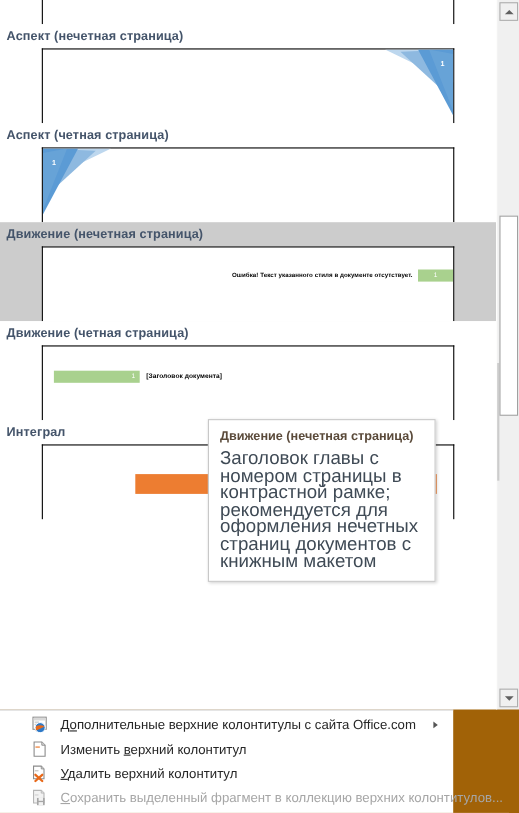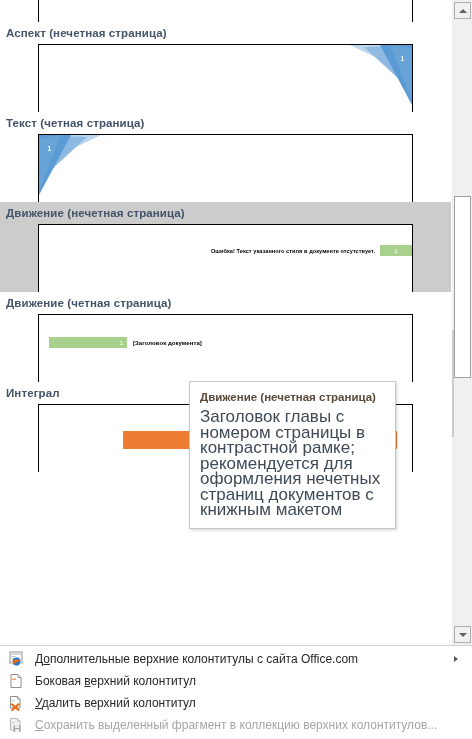--- a/index.html
+++ b/index.html
@@ -136,24 +136,25 @@
     background:#ffffff; border:1px solid #a0a0a0;
   }
   
   .sb-bleed {
     position:absolute; left:0; top:330px; width:2px; height:107px; background:#cccccc;
   }
 
   
   .menu {
     position:absolute; left:0; top:645px;
-    width:472px; height:94px;
+    width:412px; height:94px;
     background:#ffffff;
     border-top:1px solid #d4d4d4;
     padding-top:2px;
+    padding-left:20px;
   }
   .menu-item {
     position:relative;
     display:flex; align-items:center;
     height:22px;
     padding-left:8px;
   }
   .menu-icon {
     width:16px; height:16px; flex:0 0 16px;
     margin-right:11px;
@@ -196,21 +197,21 @@
               <polygon points="62,0 14,2 62,46" fill="#8eb9e0"></polygon>
               <polygon points="62,0 30,0 62,60" fill="#5b9bd5"></polygon>
               <polygon points="62,4 40,0 62,56" fill="#6fa8d8" opacity="0.6"></polygon>
             </svg>
             <span class="aspect-num">1</span>
           </div>
         </div>
       </div>
 
       <div class="gal-item">
-        <div class="gal-label">Текст (четная страница)</div>
+        <div class="gal-label">Аспект (четная страница)</div>
         <div class="gal-thumb">
           <div class="aspect-art left">
             <svg width="62" height="60" viewBox="0 0 62 60">
               <polygon points="62,0 0,0 62,30" fill="#bdd7ee"></polygon>
               <polygon points="62,0 14,2 62,46" fill="#8eb9e0"></polygon>
               <polygon points="62,0 30,0 62,60" fill="#5b9bd5"></polygon>
               <polygon points="62,4 40,0 62,56" fill="#6fa8d8" opacity="0.6"></polygon>
             </svg>
             <span class="aspect-num">1</span>
           </div>
@@ -291,21 +292,21 @@
     </div>
 
     <div class="menu-item">
       <span class="menu-icon">
         <svg width="16" height="16" viewBox="0 0 16 16">
           <path d="M3 1.5 h7 l3 3 v10 h-10 z" fill="#ffffff" stroke="#8c8c8c" stroke-width="1"></path>
           <path d="M10 1.5 v3 h3" fill="#dadada" stroke="#8c8c8c" stroke-width="0.8"></path>
           <rect x="4.2" y="5.6" width="4" height="1.1" fill="#ed7d31"></rect>
         </svg>
       </span>
-      <span class="menu-text"><span>Боковая </span><span class="underline">в</span><span>ерхний колонтитул</span></span>
+      <span class="menu-text"><span>Изменить </span><span class="underline">в</span><span>ерхний колонтитул</span></span>
     </div>
 
     <div class="menu-item">
       <span class="menu-icon">
         <svg width="16" height="16" viewBox="0 0 16 16">
           <path d="M2.5 1.5 h7 l2.5 2.5 v9 h-9.5 z" fill="#ffffff" stroke="#8c8c8c" stroke-width="1"></path>
           <path d="M9.5 1.5 v2.5 h2.5" fill="#dadada" stroke="#8c8c8c" stroke-width="0.8"></path>
           <rect x="3.6" y="5.2" width="3.4" height="1" fill="#bfbfbf"></rect>
           <g stroke="#e8691a" stroke-width="2.1" stroke-linecap="round">
             <line x1="4.2" y1="9.4" x2="10.4" y2="15"></line>

